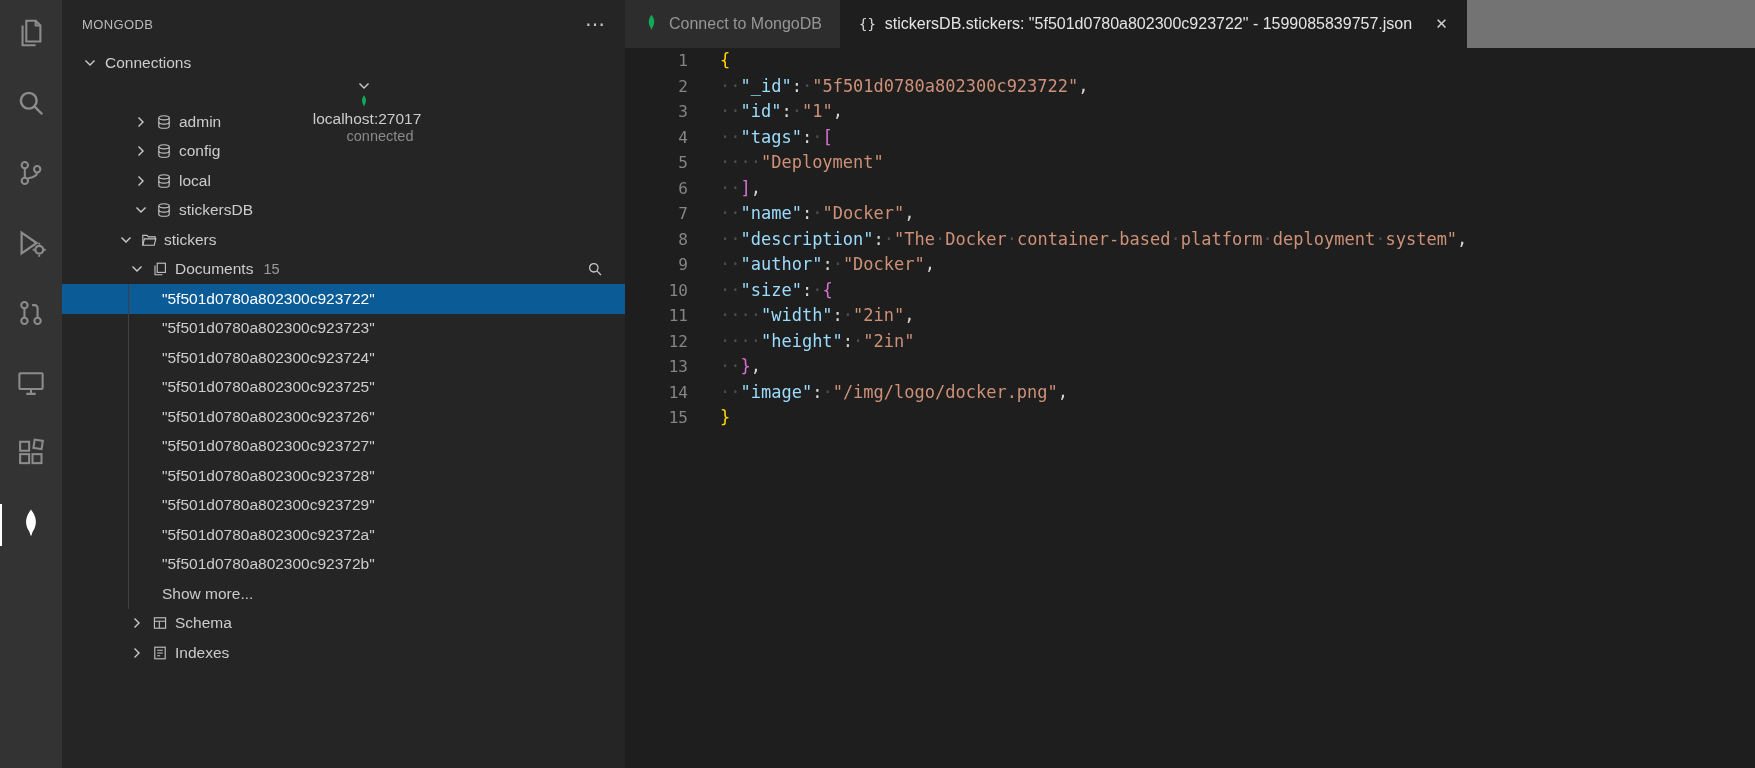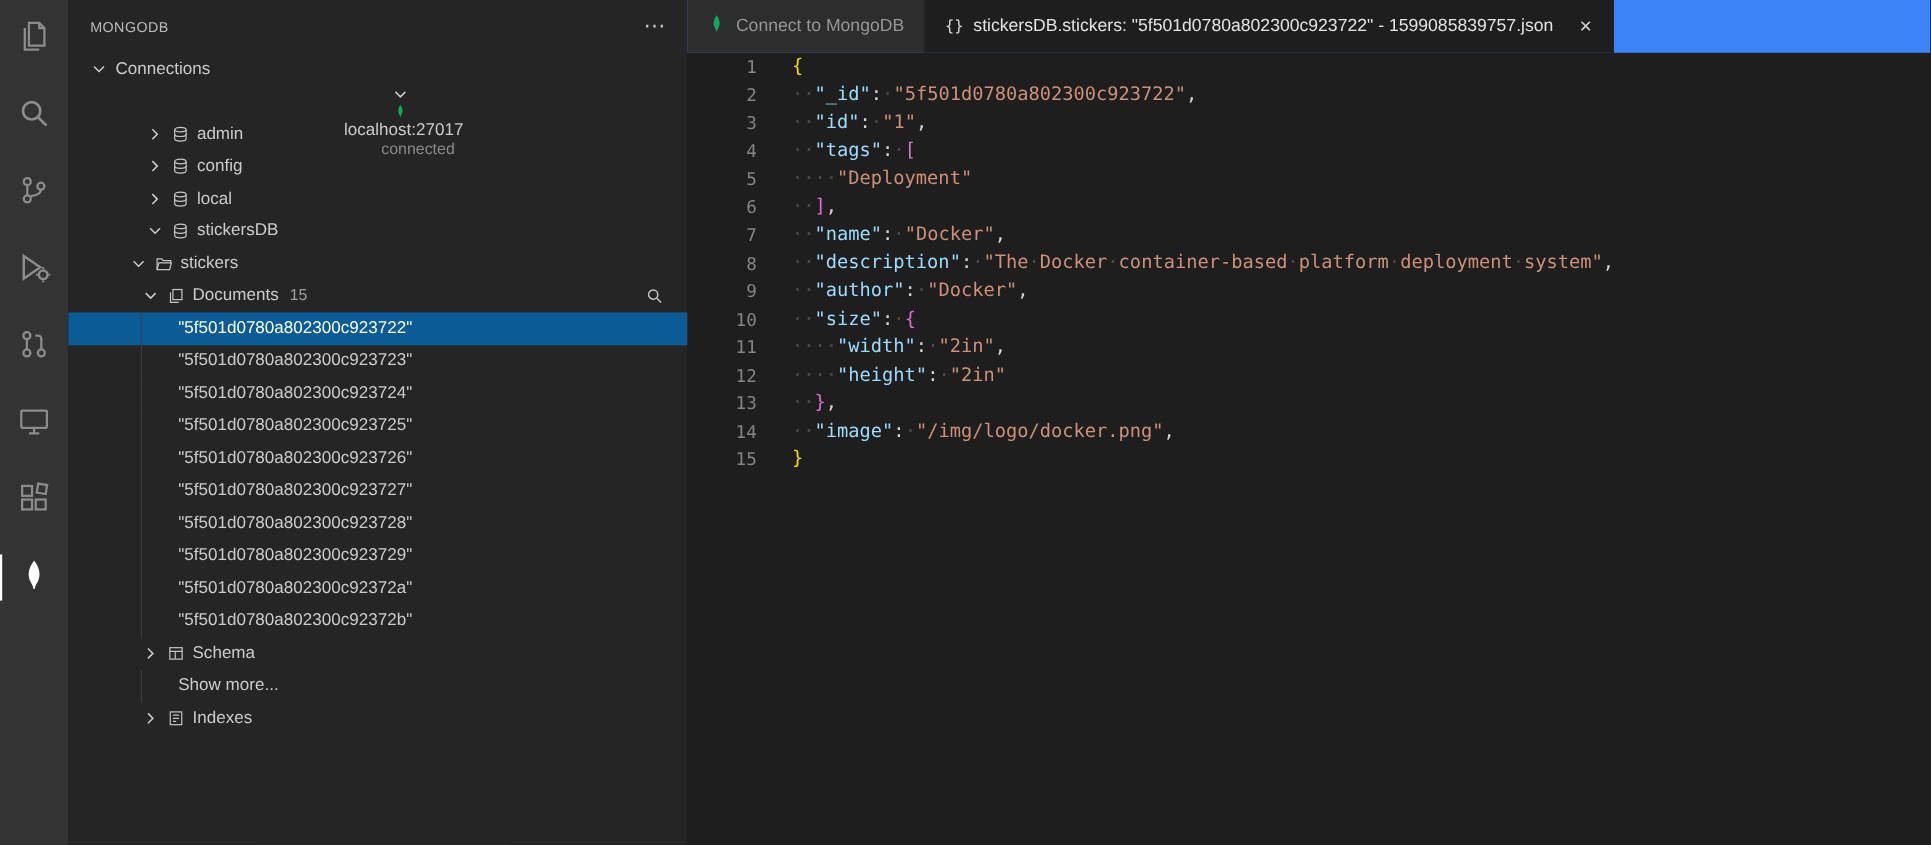--- a/index.html
+++ b/index.html
@@ -37,21 +37,21 @@
   .lvl5 { padding-left:100px; }
   .tree-row.selected { background:var(--sel); color:#ffffff; }
   .tree-row.guide::before { content:''; position:absolute; left:66px; top:0; bottom:0;
                             width:1px; background:#3f3f46; }
   .badge { margin-left:10px; color:#9d9d9d; font-size:14.5px; }
   .suffix { margin-left:26px; color:#8a8a8a; font-size:14.5px; }
   .trailing { margin-left:auto; margin-right:22px; color:#c8c8c8; cursor:pointer; }
 
   
   .editor-area { flex:1; min-width:0; display:flex; flex-direction:column; background:#1e1e1e; }
-  .tab-bar { height:48px; flex:none; background:#3b82f6; display:flex; align-items:stretch; }
+  .tab-bar { height:48px; flex:none; background:#737373; display:flex; align-items:stretch; }
   .tab { display:flex; align-items:center; padding:0 18px; gap:9px; font-size:16px;
          background:#2d2d2d; color:#969696; border-right:1px solid #1e1e1e; cursor:pointer; white-space:nowrap; }
   .tab.active { background:#1e1e1e; color:#e4e4e4; }
   .tab .icon svg { width:17px; height:17px; }
   .json-ic { font-family:"DejaVu Sans Mono", monospace; font-size:14px; color:#d7d7d7; }
   .close { margin-left:14px; font-size:15px; color:#cfcfcf; cursor:pointer; }
 
   .editor { flex:1; overflow:hidden; font-family:"DejaVu Sans Mono", monospace;
             font-size:17px; line-height:25.5px; }
   .code-line { display:flex; white-space:pre; }
@@ -303,38 +303,38 @@
         </div>
         <div class="tree-row lvl5 guide">
           <span class="label">"5f501d0780a802300c923729"</span>
         </div>
         <div class="tree-row lvl5 guide">
           <span class="label">"5f501d0780a802300c92372a"</span>
         </div>
         <div class="tree-row lvl5 guide">
           <span class="label">"5f501d0780a802300c92372b"</span>
         </div>
+        <div class="tree-row lvl5 guide">
+          <span class="label">Show more...</span>
+        </div>
         <div class="tree-row lvl4">
           <span class="icon chev">
             <svg viewBox="0 0 16 16">
               <path fill="none" stroke="currentColor" stroke-width="1.4" d="M5.5 3.5L10 8l-4.5 4.5"></path>
             </svg>
           </span>
           <span class="icon tree-ic">
             <svg viewBox="0 0 16 16">
               <g fill="none" stroke="currentColor" stroke-width="1.1">
                 <rect x="2.4" y="2.8" width="11.2" height="10.4"></rect>
                 <path d="M2.4 6.2h11.2M7.3 6.2v7"></path>
               </g>
             </svg>
           </span>
           <span class="label">Schema</span>
-        </div>
-        <div class="tree-row lvl5 guide">
-          <span class="label">Show more...</span>
         </div>
         <div class="tree-row lvl4">
           <span class="icon chev">
             <svg viewBox="0 0 16 16">
               <path fill="none" stroke="currentColor" stroke-width="1.4" d="M5.5 3.5L10 8l-4.5 4.5"></path>
             </svg>
           </span>
           <span class="icon tree-ic">
             <svg viewBox="0 0 16 16">
               <g fill="none" stroke="currentColor" stroke-width="1.1">

